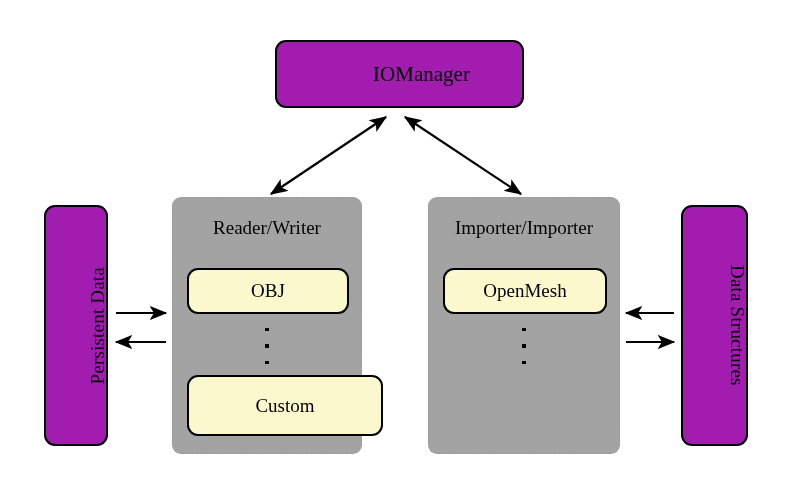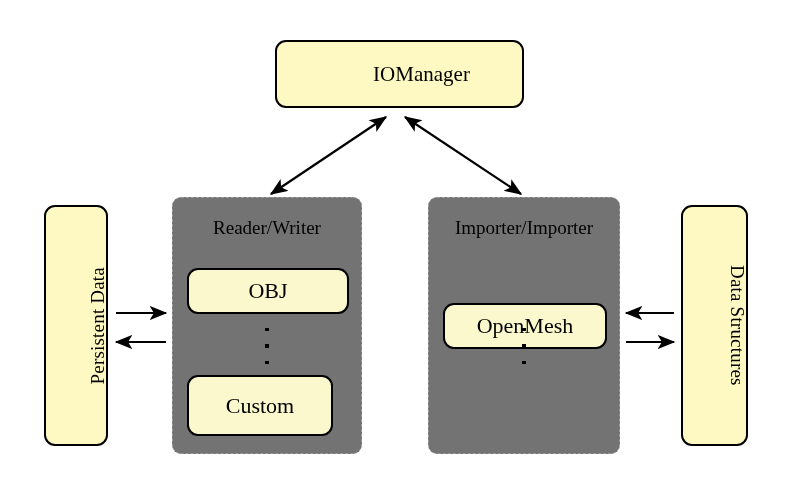--- a/index.html
+++ b/index.html
@@ -16,21 +16,21 @@
     width: 800px;
     height: 489px;
     background: #ffffff;
     overflow: hidden;
   }
 
   
   .solid-box {
     position: absolute;
     box-sizing: border-box;
-    background: #fef9c3;
+    background: #a21caf;
     border: 2.6px solid #000000;
     border-radius: 11px;
     display: flex;
     align-items: center;
     justify-content: center;
     text-align: center;
     padding-left: 44px;
   }
 
   #io-manager-box {
@@ -64,21 +64,21 @@
     writing-mode: vertical-rl;
     font-size: 19px;
     letter-spacing: 0.2px;
     white-space: nowrap;
   }
 
   
   .group-panel {
     position: absolute;
     box-sizing: border-box;
-    background: #737373;
+    background: #a3a3a3;
     border: 1.6px dashed #9a9a9a;
     border-radius: 9px;
   }
   #group-readerwriter { left: 172px; top: 197px; width: 190px; height: 257px; }
   #group-importerexporter { left: 428px; top: 197px; width: 192px; height: 257px; }
 
   .group-title {
     position: absolute;
     left: 0;
     right: 0;
@@ -92,26 +92,26 @@
   .inner-box {
     position: absolute;
     box-sizing: border-box;
     background: #fcf8cd;
     border: 2.6px solid #000000;
     border-radius: 11px;
     display: flex;
     align-items: center;
     justify-content: center;
     text-align: center;
-    font-size: 22px;
+    font-size: 19px;
     line-height: 1.15;
   }
   #box-obj        { left: 14px; top: 70px;  width: 162px; height: 46px; }
-  #box-custom-file{ left: 14px; top: 177px; width: 146px; height: 61px; }
-  #box-openmesh   { left: 14px; top: 70px;  width: 164px; height: 46px; margin-top: 35px; }
+  #box-custom-file{ left: 14px; top: 177px; width: 196px; height: 61px; }
+  #box-openmesh   { left: 14px; top: 70px;  width: 164px; height: 46px; }
   #box-custom-ds  { left: 14px; top: 177px; width: 164px; height: 61px; }
 
   
   .vdots {
     position: absolute;
     left: 0;
     right: 0;
     top: 126px;
     height: 44px;
     display: flex;

